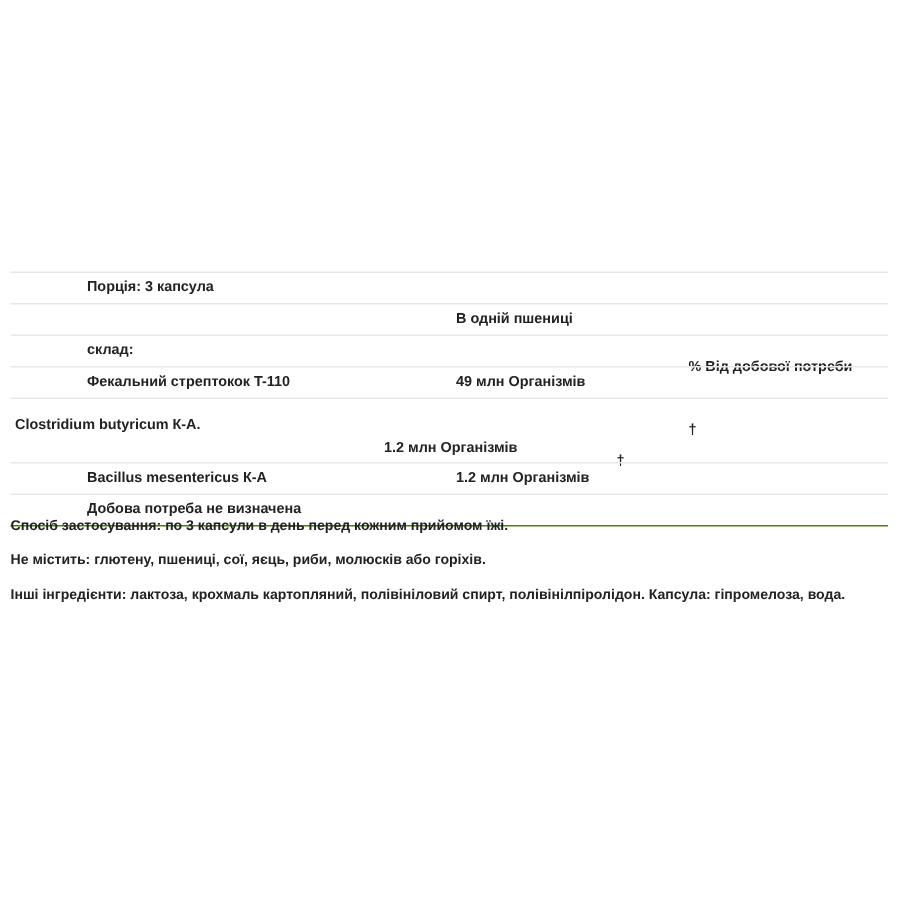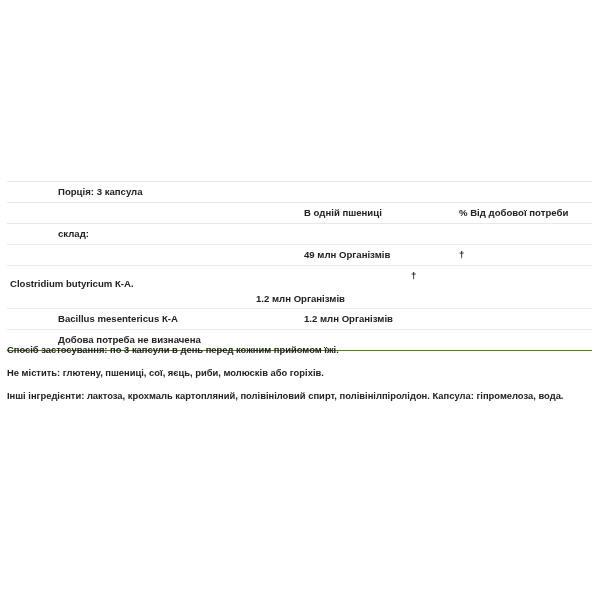--- a/index.html
+++ b/index.html
@@ -30,21 +30,21 @@
     }
     .row.last {
       border-bottom: 1px solid #4d7c0f;
     }
     .cell {
       position: absolute;
       white-space: nowrap;
     }
     .c1 { left: 3px; }
     .c2 { left: 249px; }
-    .c3 { left: 404px; }
+    .c3 { left: 404px; margin-top: 32px; }
 
     .h21 { height: 20px; }
     .h42 { height: 42px; }
 
     .h21 .cell { top: 4px; padding-left: 48px; }
 
     .tall .c1 { top: 12px; }
     .tall .c3 { top: 4px; }
     .tall .c2 { top: 27px; }
 
@@ -71,20 +71,21 @@
   </div>
   <div class="row h21">
     <span class="cell c1"></span>
     <span class="cell c2">В одній пшениці</span>
     <span class="cell c3">% Від добової потреби</span>
   </div>
   <div class="row h21">
     <span class="cell c1">склад:</span>
   </div>
   <div class="row h21">
+    <span class="cell c1">Фекальний стрептокок T-110</span>
     <span class="cell c2">49 млн Організмів</span>
     <span class="cell c3">†</span>
   </div>
   <div class="row h42 tall">
     <span class="cell c1">Clostridium butyricum К-А.</span>
     <span class="cell c2">1.2 млн Організмів</span>
     <span class="cell c3">†</span>
   </div>
   <div class="row h21">
     <span class="cell c1">Bacillus mesentericus К-А</span>

